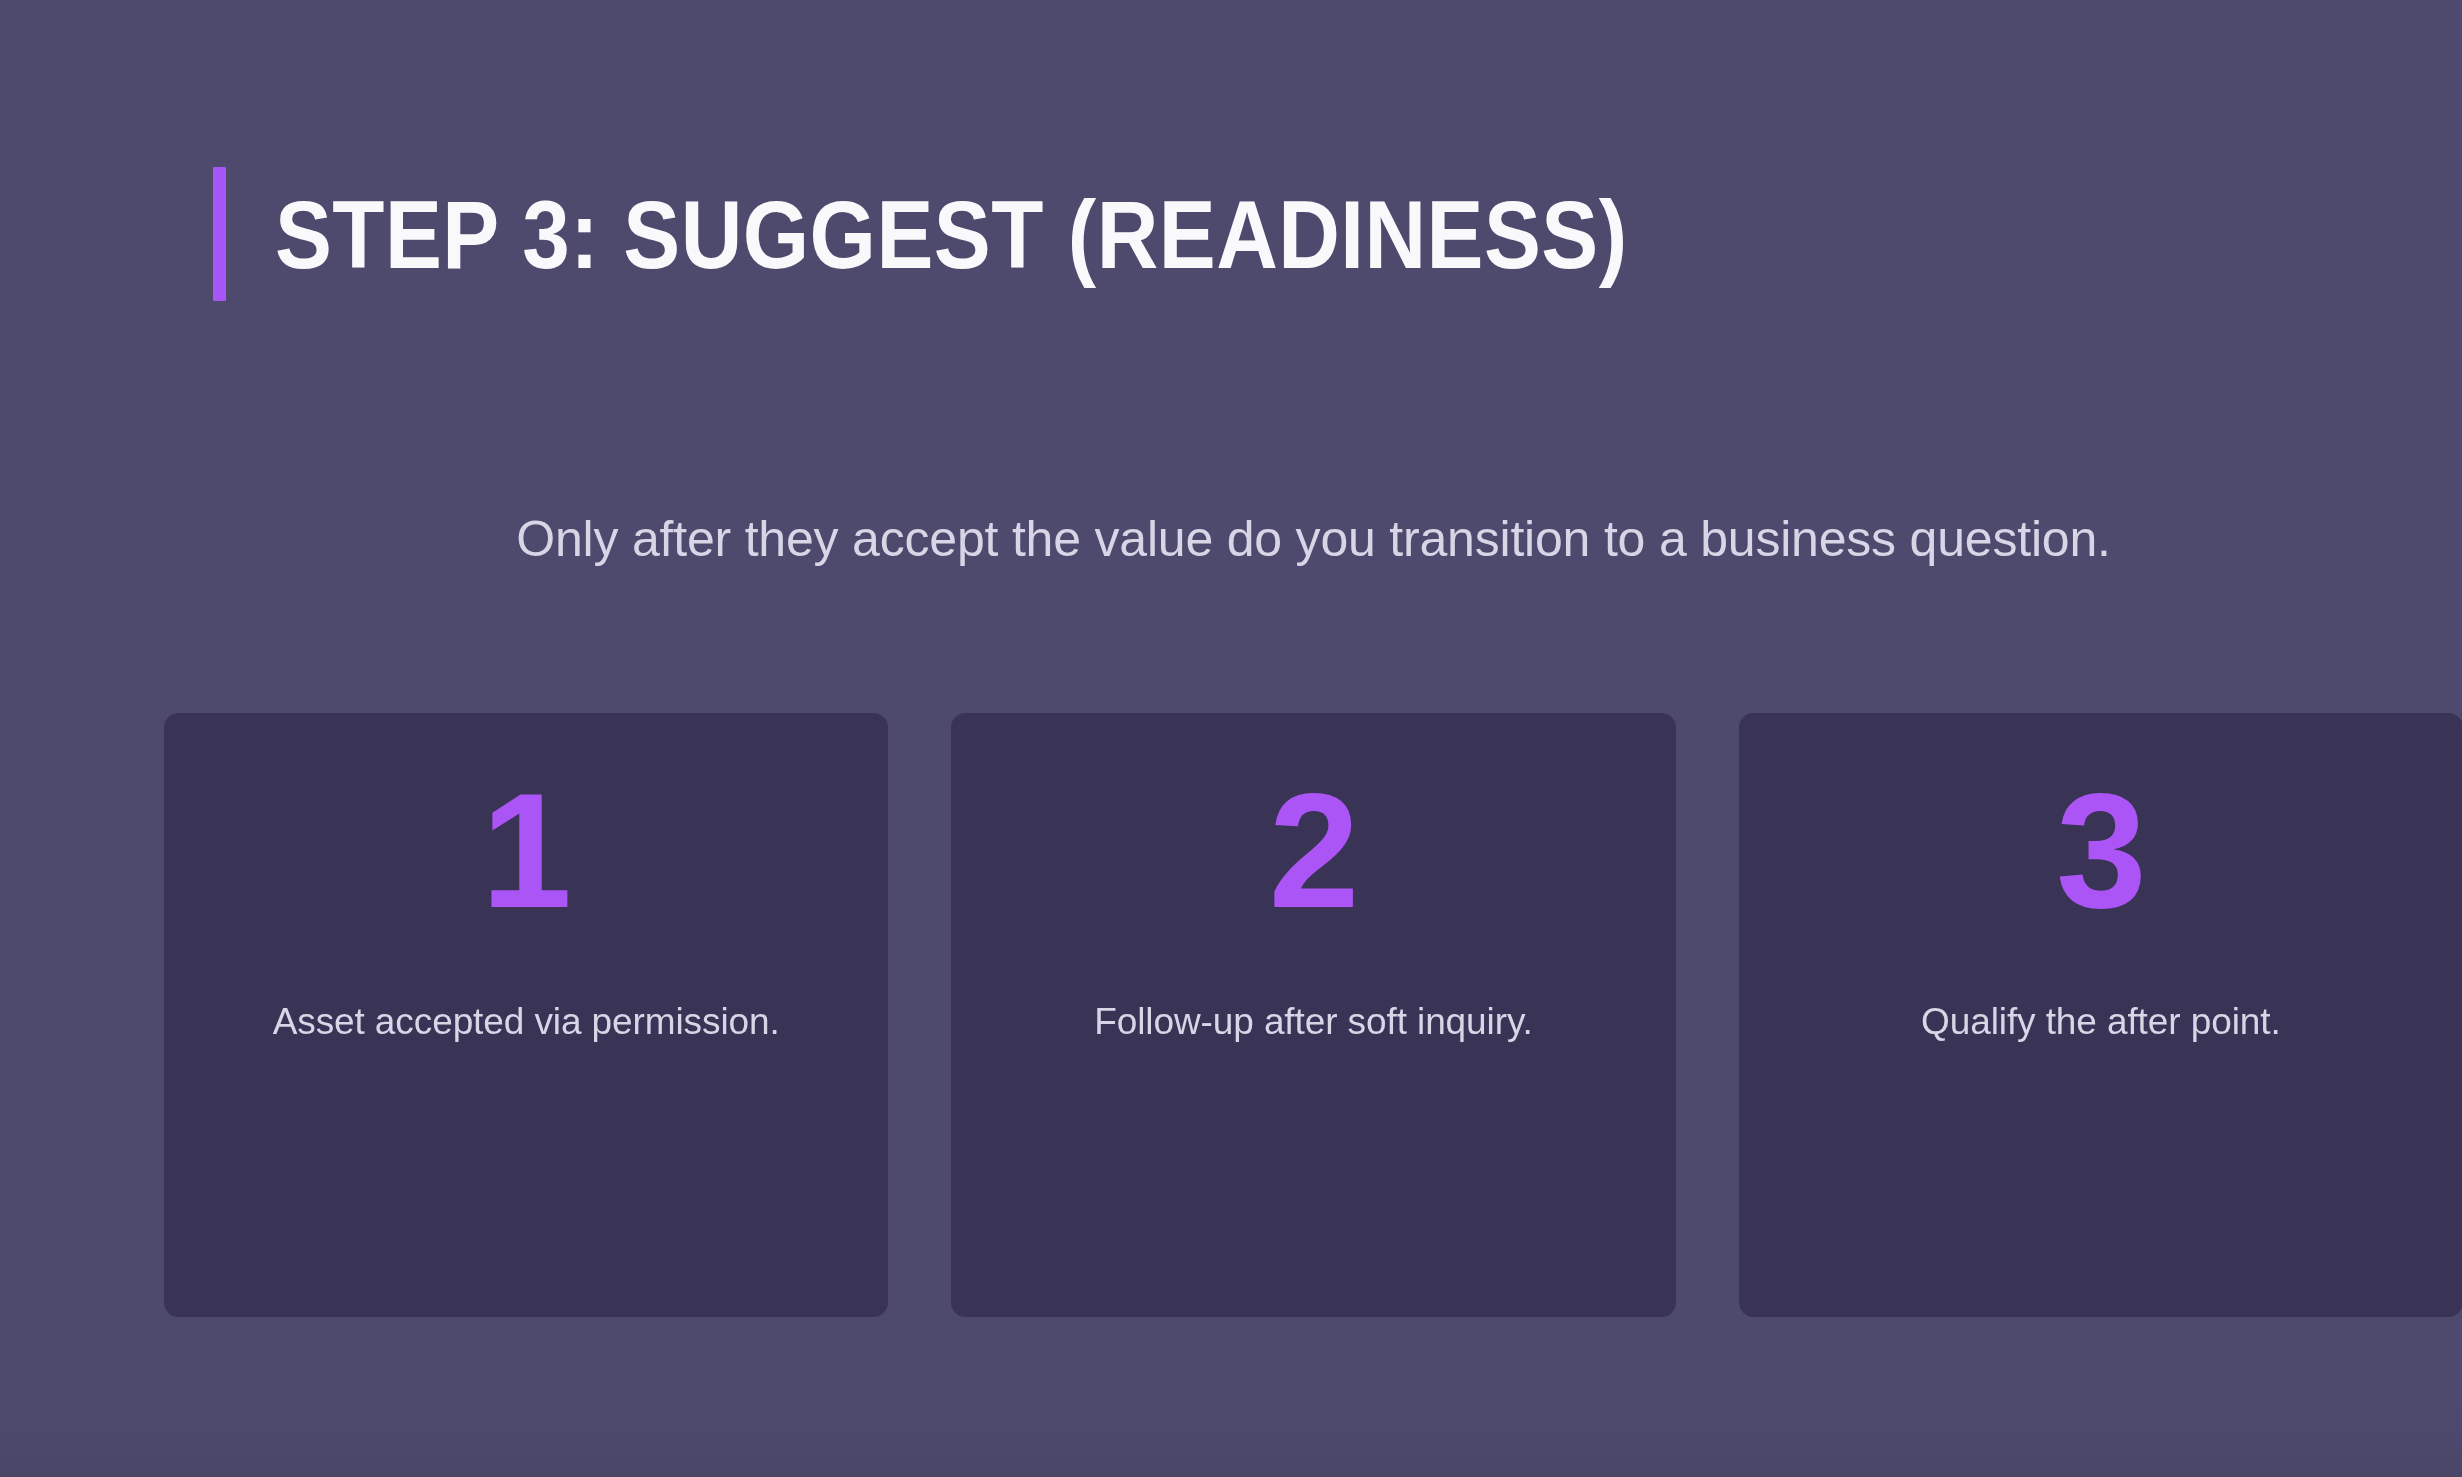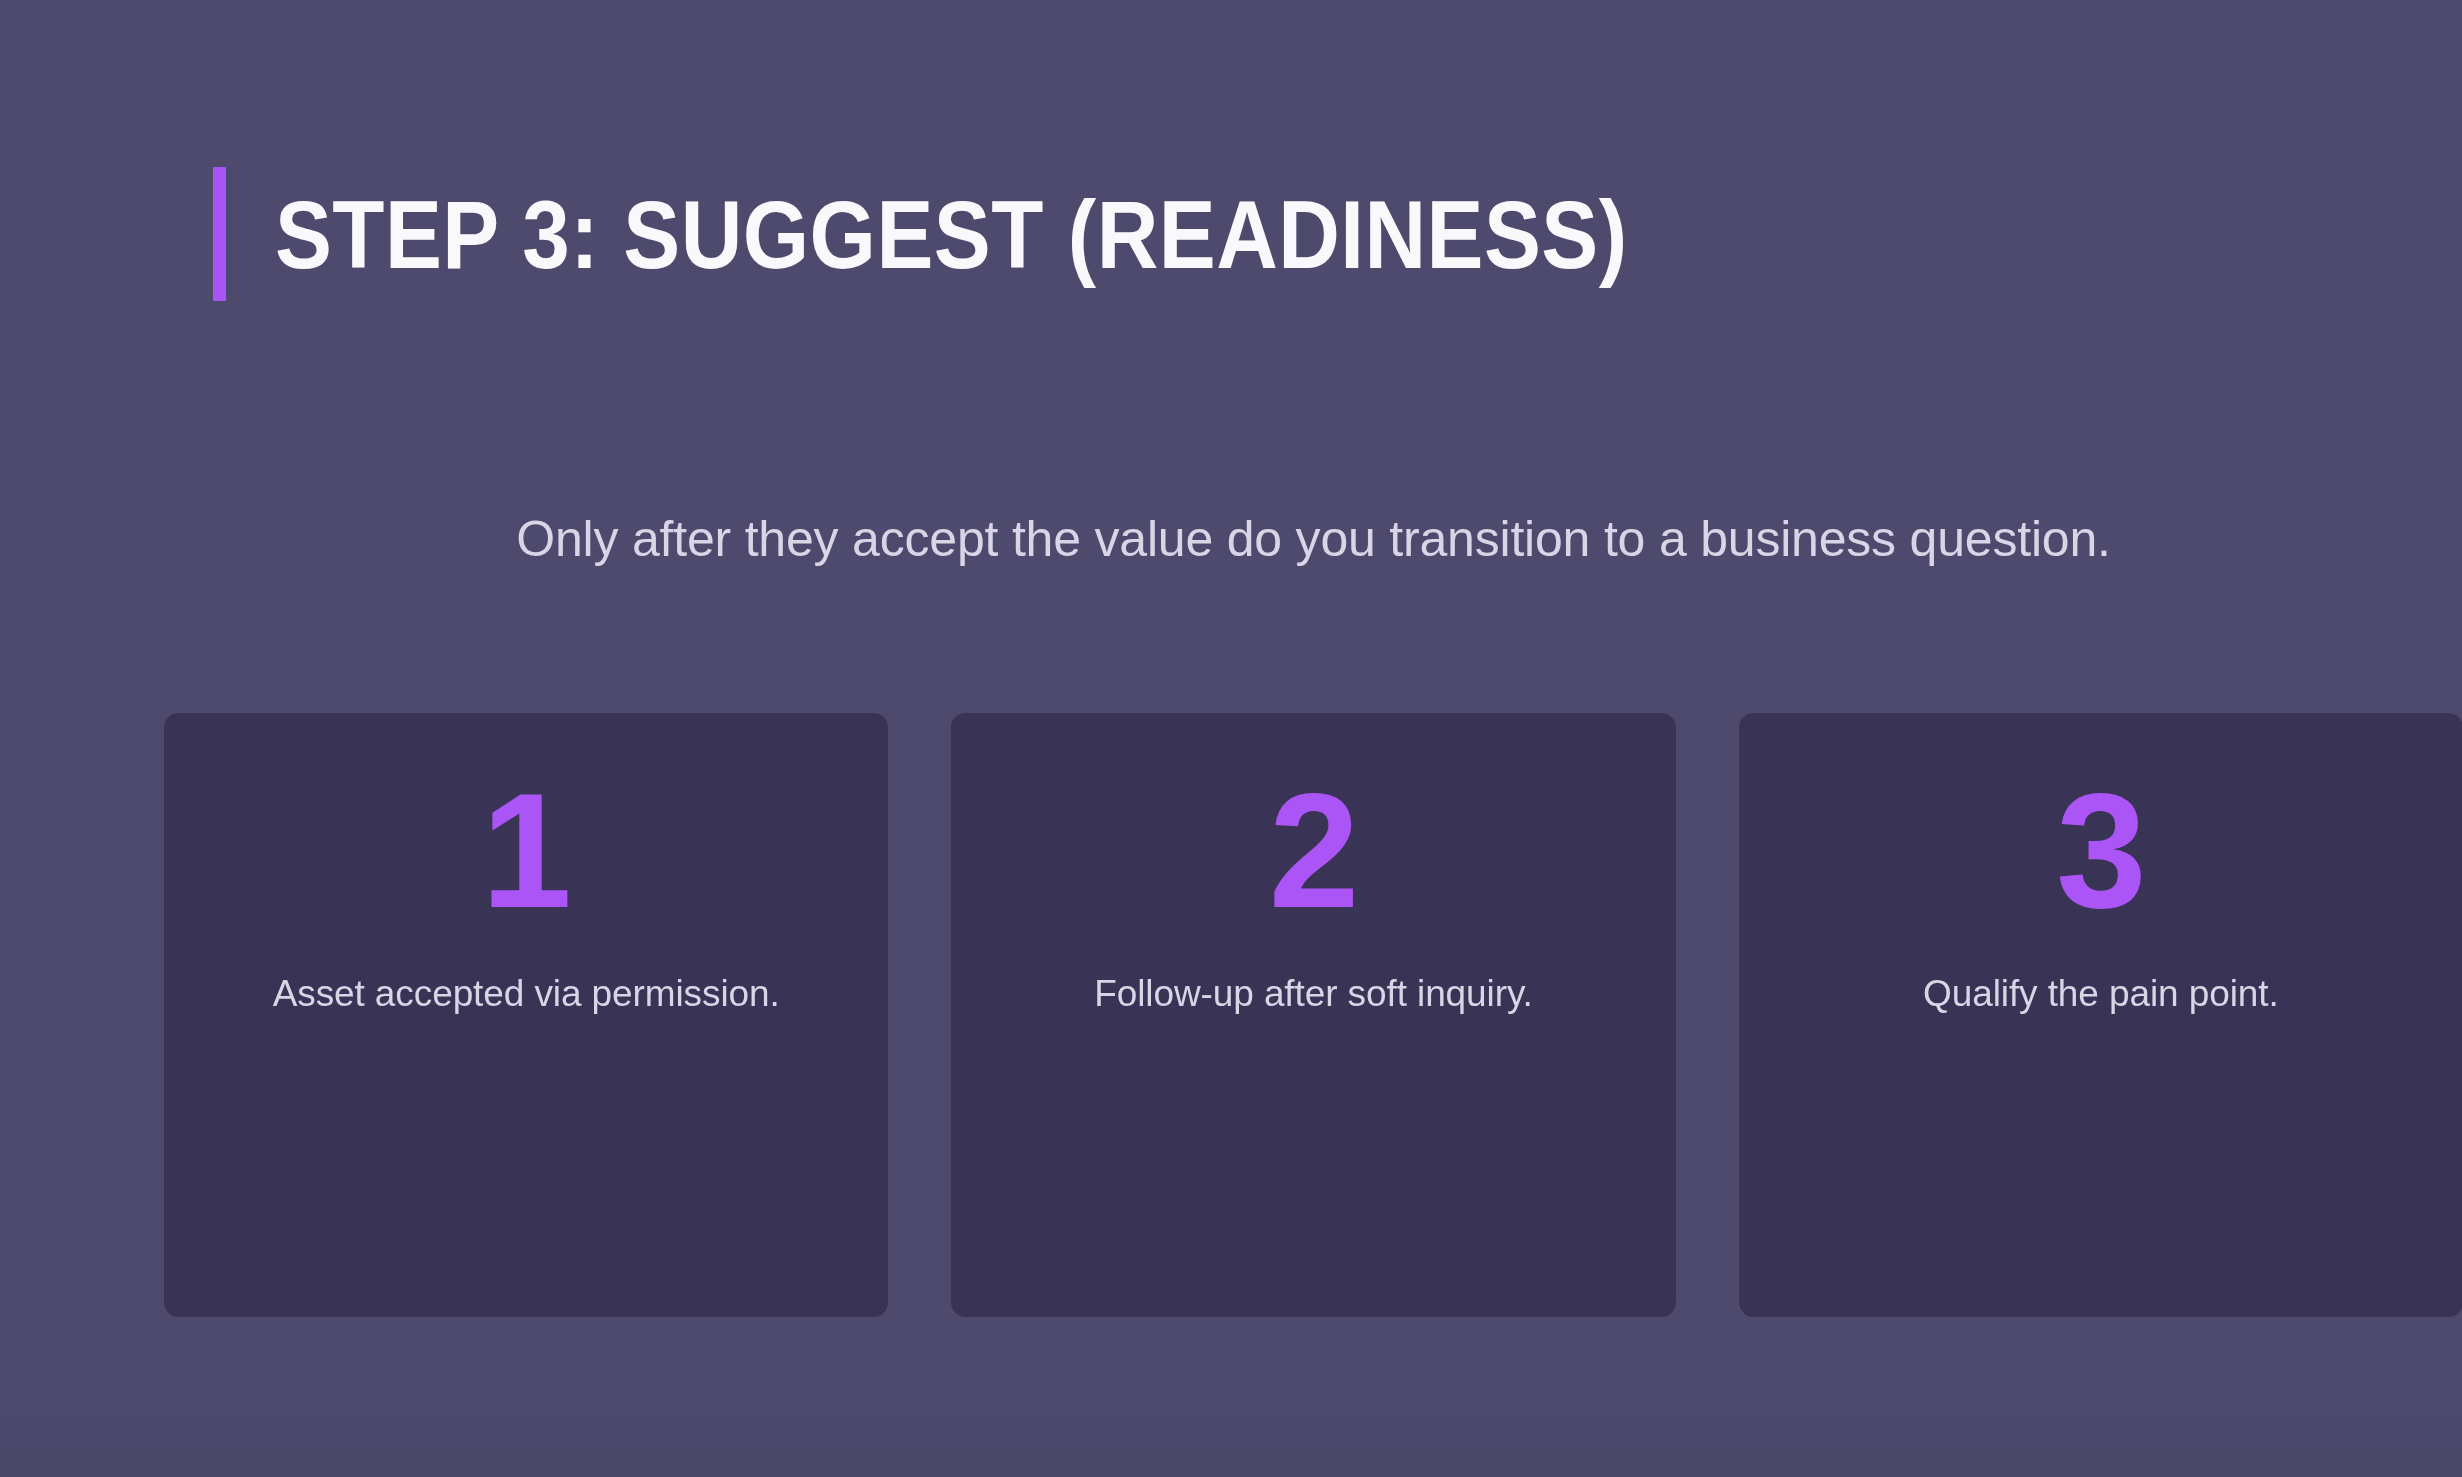--- a/index.html
+++ b/index.html
@@ -99,21 +99,21 @@
 
   .card-number {
     color: #ab55f6;
     font-size: 163px;
     line-height: 1.02;
     font-weight: 700;
     letter-spacing: -1px;
   }
 
   .card-text {
-    margin-top: 32px;
+    margin-top: 60px;
     color: #d7d5e6;
     font-size: 37px;
     line-height: 1.5;
     font-weight: 400;
     text-align: center;
     letter-spacing: -0.1px;
   }
 </style>
 </head>
 <body>
@@ -134,20 +134,20 @@
       <div class="card-text">Asset accepted via permission.</div>
     </div>
 
     <div class="card">
       <div class="card-number">2</div>
       <div class="card-text">Follow-up after soft inquiry.</div>
     </div>
 
     <div class="card">
       <div class="card-number">3</div>
-      <div class="card-text">Qualify the pain point.</div>
+      <div class="card-text">Qualify the after point.</div>
     </div>
 
   </div>
 
   <div id="bottom-band"></div>
 </div>
 
 
 </body></html>

